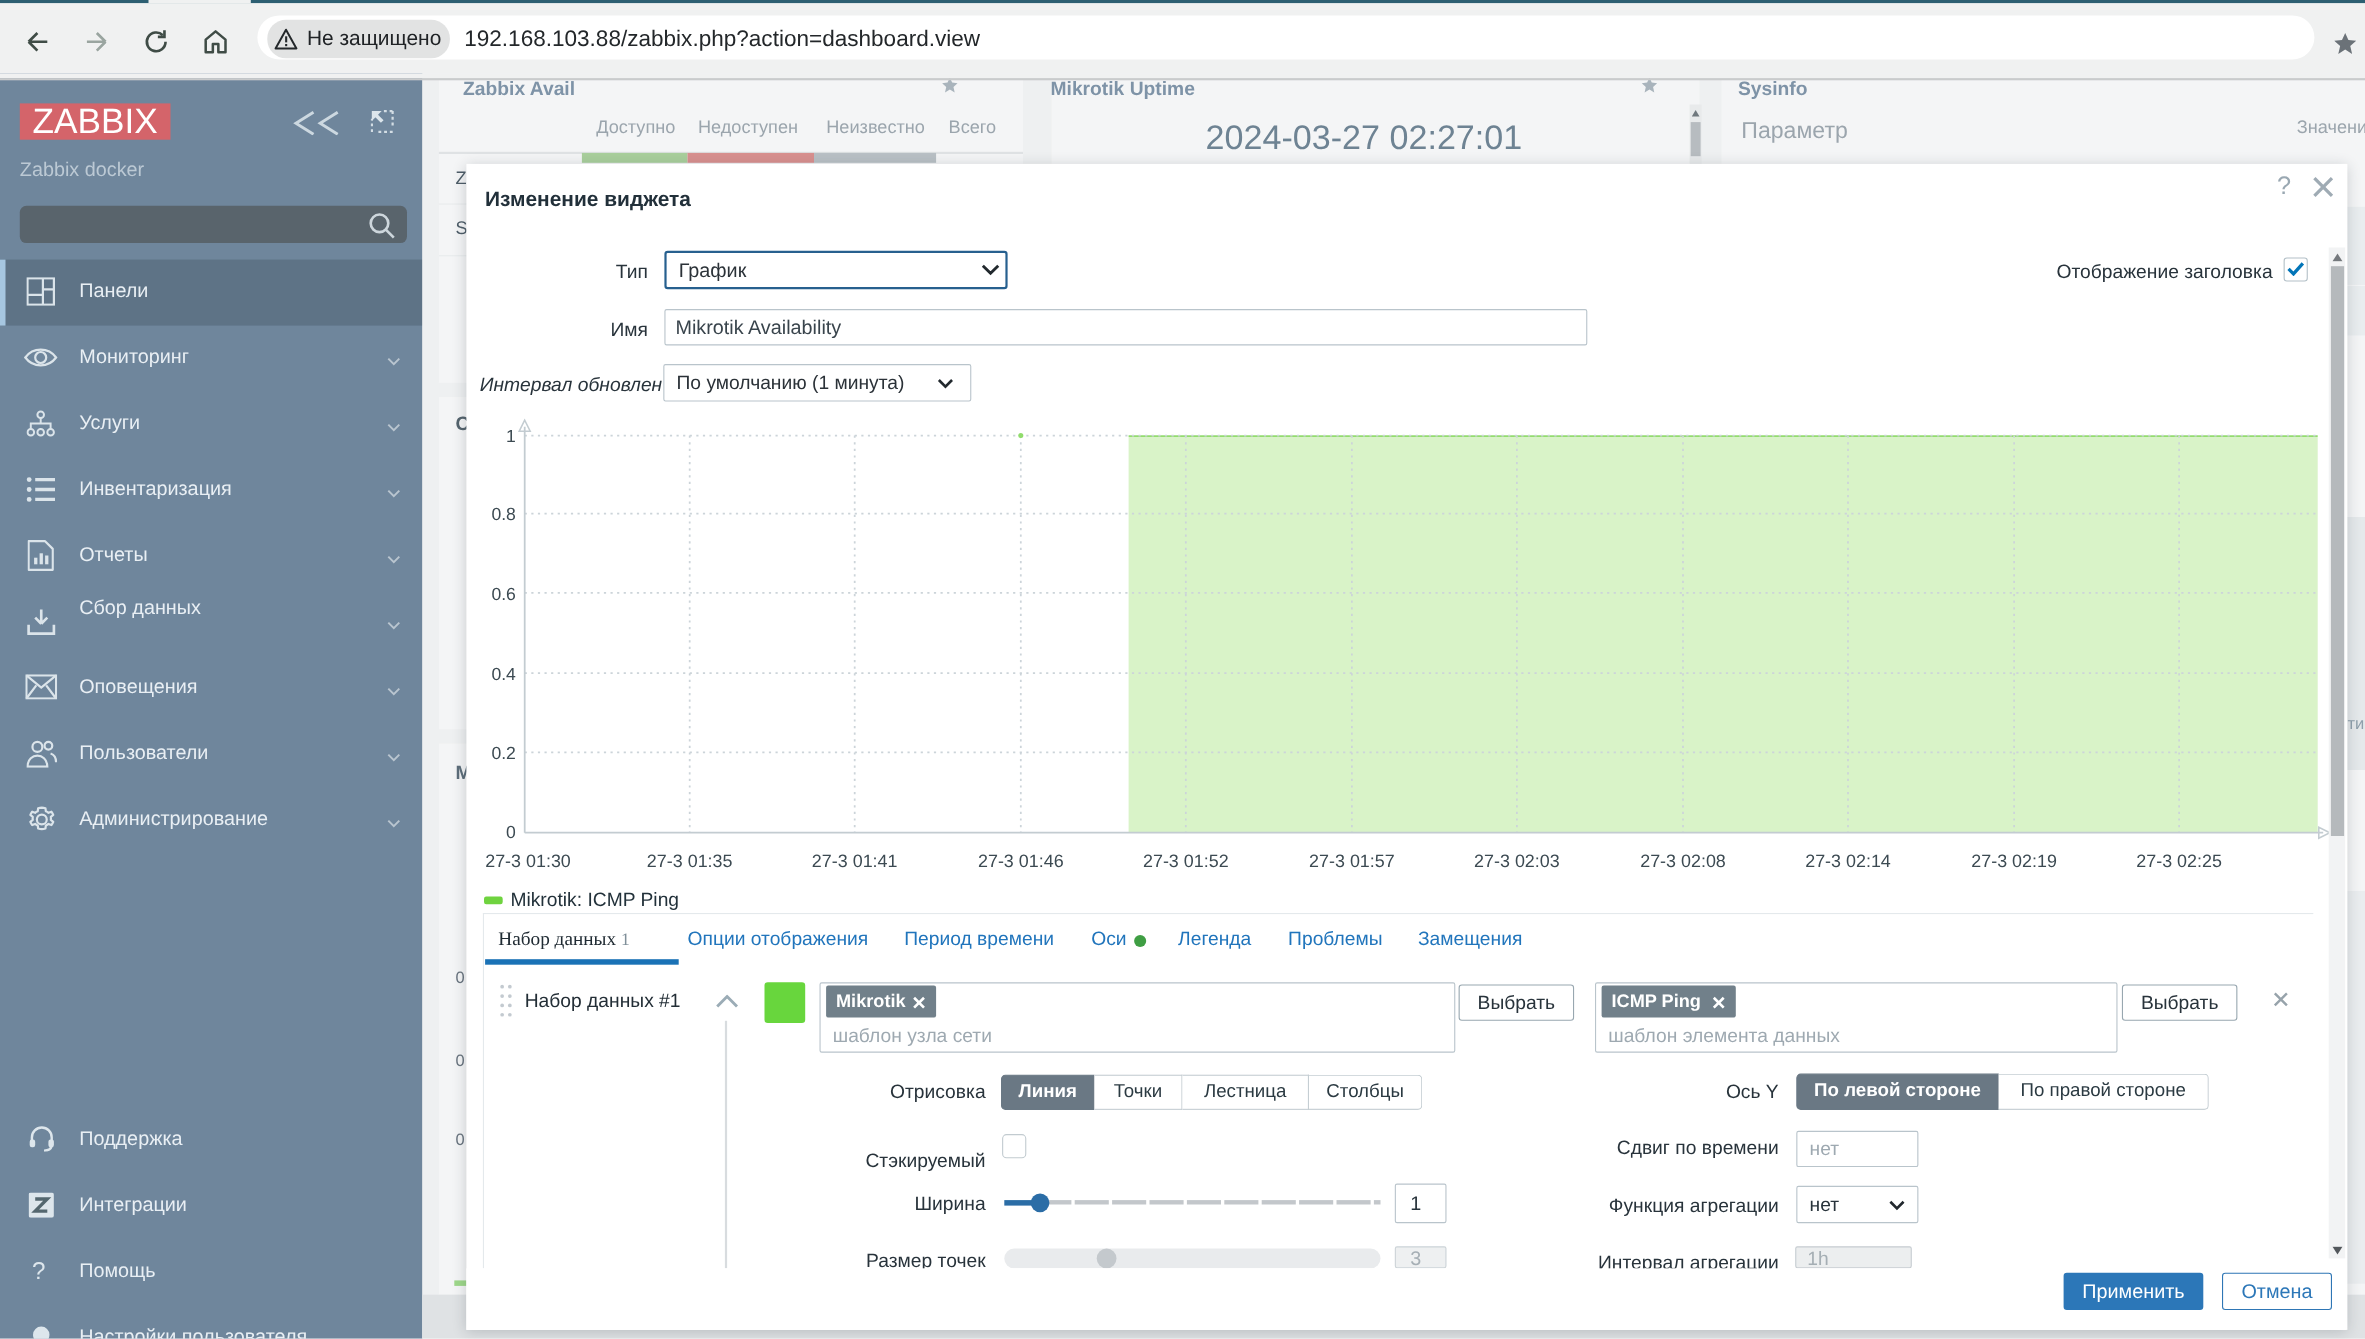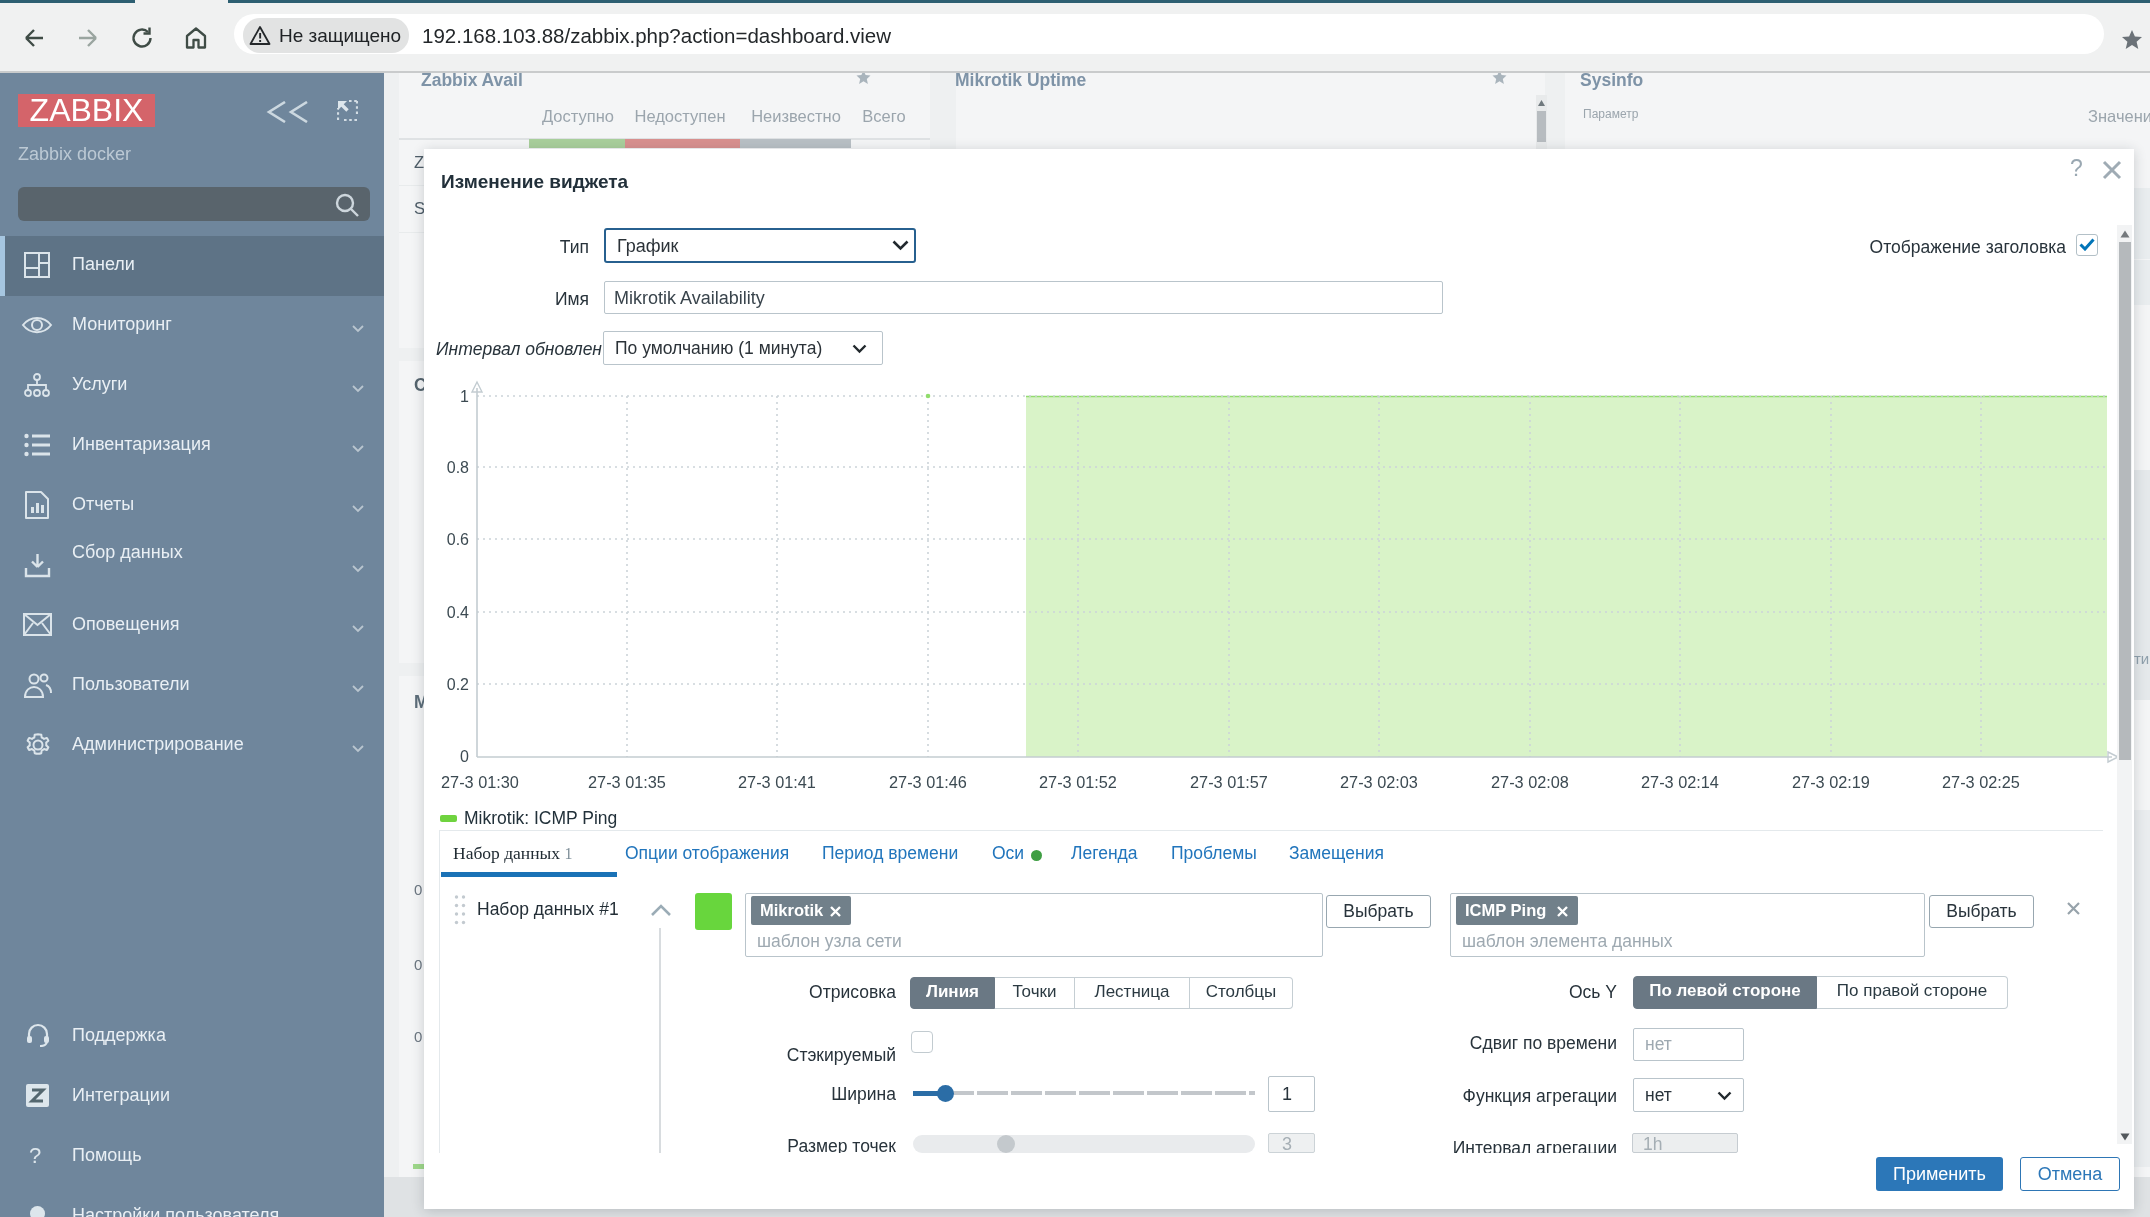--- a/index.html
+++ b/index.html
@@ -207,30 +207,31 @@
   <div class="abs" style="left:30px;top:814px;font-size:15px;color:#6b7680;">0</div>
   <div class="abs" style="left:30px;top:889px;font-size:15px;color:#6b7680;">0</div>
   <div class="abs" style="left:30px;top:961px;font-size:15px;color:#6b7680;">0</div>
   <div class="abs" style="left:29px;top:1097px;width:12px;height:5px;background:#9ed88a;"></div>
 
   <div class="abs" style="left:572px;top:2px;width:589px;height:81px;background:#f4f5f6;"></div>
   <div class="abs" style="left:571px;top:3px;font-size:17.5px;font-weight:bold;color:#7e93a7;">Mikrotik Uptime</div>
   <svg class="abs" style="left:1108px;top:3px;" width="15" height="15" viewBox="0 0 15 15">
     <path d="M7.5 0.5 L9.6 5 L14.5 5.6 L10.8 9 L11.9 14 L7.5 11.3 L3.1 14 L4.2 9 L0.5 5.6 L5.4 5 Z" fill="#a9b4bc"></path>
   </svg>
+  <div class="abs" style="left:712px;top:40px;width:320px;font-size:31px;color:#6e8393;">2024-03-27 02:27:01</div>
 
   <div class="abs" style="left:1152px;top:28px;width:11px;height:55px;background:#e8eaeb;"></div>
   <svg class="abs" style="left:1153px;top:32px;" width="9" height="8" viewBox="0 0 9 8">
       <path d="M4.5 1 L8 7 H1 Z" fill="#70797e"></path>
     </svg>
   <div class="abs" style="left:1153px;top:44px;width:9px;height:31px;background:#b7bcc0;"></div>
 
   <div class="abs" style="left:1181px;top:2px;width:585px;height:81px;background:#f4f5f6;"></div>
   <div class="abs" style="left:1196px;top:3px;font-size:17.5px;font-weight:bold;color:#7e93a7;">Sysinfo</div>
-  <div class="abs" style="left:1199px;top:40px;font-size:12px;color:#9ba5ad;">Параметр</div>
+  <div class="abs" style="left:1199px;top:40px;font-size:21px;color:#9ba5ad;">Параметр</div>
   <div class="abs" style="left:1704px;top:40px;font-size:16.5px;color:#9ba5ad;">Значени</div>
 
   <div class="abs" style="left:1749px;top:83px;width:17px;height:1050px;background:#f4f5f6;"></div>
   <div class="abs" style="left:1749px;top:121px;width:17px;height:71px;background:#e9edef;"></div>
   <div class="abs" style="left:1749px;top:193px;width:17px;height:45px;background:#e9edef;"></div>
   <div class="abs" style="left:1749px;top:403px;width:17px;height:230px;background:#e5e9eb;"></div>
   <div class="abs" style="left:1750px;top:583px;font-size:15px;color:#8fa0ac;">ти</div>
   <div class="abs" style="left:1749px;top:743px;width:17px;height:357px;background:#eaedef;"></div>
 
   <div class="abs" style="left:0px;top:1110px;width:1766px;height:40px;background:#dfe2e4;"></div>

